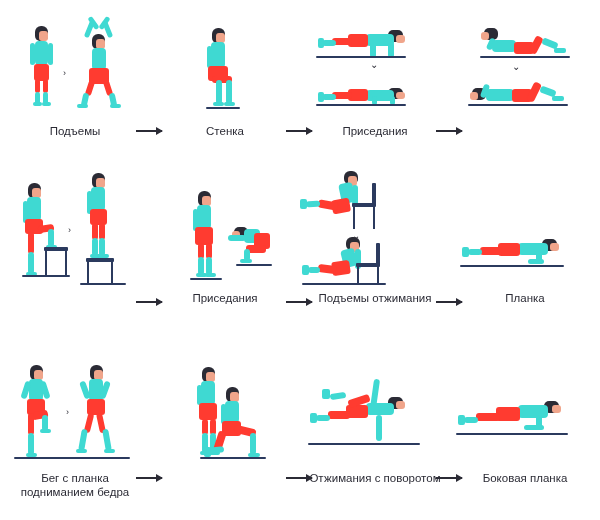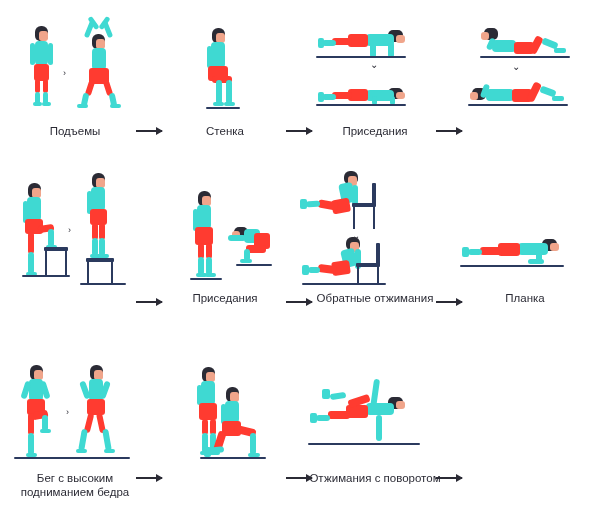--- a/index.html
+++ b/index.html
@@ -390,21 +390,21 @@
           <div class="leg" style="left:8px; top:28px; width:18px; height:8px; transform:rotate(8deg);"></div>
           <div class="shin" style="left:-2px; top:30px; width:12px; height:6px;"></div>
           <div class="shoe" style="left:-8px; top:28px; width:7px; height:10px;"></div>
           <div class="chair" style="left:46px; top:26px; width:24px; height:3px;"></div>
           <div class="chair" style="left:66px; top:6px; width:4px; height:22px;"></div>
           <div class="chair-leg" style="left:47px; top:28px; height:20px;"></div>
           <div class="chair-leg" style="left:67px; top:28px; height:20px;"></div>
           <div class="ground" style="left:-8px; top:46px; width:84px;"></div>
         </div>
       </div>
-      <div class="caption">Обратные отжимания</div>
+      <div class="caption">Подъемы отжимания</div>
     </div>
 
     <div class="arrow" style="left:436px; top:126px;"></div>
 
     <div class="cell">
       <div class="art">
         <div class="fig" style="left:16px; top:58px; width:110px; height:40px;">
           <div class="head" style="left:76px; top:6px; width:15px; height:12px; border-radius:5px;"></div>
           <div class="face" style="left:84px; top:10px; width:9px; height:8px;"></div>
           <div class="torso" style="left:52px; top:10px; width:30px; height:12px;"></div>
@@ -450,21 +450,21 @@
           <div class="shorts" style="left:9px; top:34px; width:18px; height:16px;"></div>
           <div class="leg" style="left:8px; top:48px; width:6px; height:20px; transform:rotate(14deg);"></div>
           <div class="shin" style="left:2px; top:64px; width:6px; height:22px; transform:rotate(10deg);"></div>
           <div class="shoe" style="left:-2px; top:84px; width:11px; height:4px;"></div>
           <div class="leg" style="left:20px; top:48px; width:6px; height:20px; transform:rotate(-12deg);"></div>
           <div class="shin" style="left:26px; top:64px; width:6px; height:22px; transform:rotate(-10deg);"></div>
           <div class="shoe" style="left:26px; top:84px; width:11px; height:4px;"></div>
         </div>
         <div class="ground" style="left:14px; top:102px; width:116px;"></div>
       </div>
-      <div class="caption">Бег с высоким подниманием бедра</div>
+      <div class="caption">Бег с планка подниманием бедра</div>
     </div>
 
     <div class="arrow" style="left:136px; top:122px;"></div>
 
     <div class="cell">
       <div class="art">
         <div class="fig" style="left:40px; top:12px; width:40px; height:94px;">
           <div class="head" style="left:12px; top:0;"></div>
           <div class="face" style="left:16px; top:5px;"></div>
           <div class="torso" style="left:11px; top:14px; width:14px; height:24px;"></div>
@@ -518,15 +518,32 @@
 
           <div class="limb" style="left:62px; top:42px; width:6px; height:26px;"></div>
           <div class="ground" style="left:-6px; top:70px; width:112px;"></div>
         </div>
       </div>
       <div class="caption">Отжимания с поворотом</div>
     </div>
 
     <div class="arrow" style="left:436px; top:122px;"></div>
 
+    <div class="cell">
+      <div class="art">
+        <div class="fig" style="left:10px; top:40px; width:120px; height:56px;">
+          <div class="head" style="left:84px; top:6px; width:15px; height:12px; border-radius:5px;"></div>
+          <div class="face" style="left:92px; top:10px; width:9px; height:8px;"></div>
+          <div class="torso" style="left:58px; top:10px; width:30px; height:13px;"></div>
+          <div class="shorts" style="left:36px; top:12px; width:24px; height:14px;"></div>
+          <div class="leg" style="left:16px; top:18px; width:24px; height:8px;"></div>
+          <div class="shin" style="left:4px; top:22px; width:14px; height:6px;"></div>
+          <div class="shoe" style="left:-2px; top:20px; width:7px; height:10px;"></div>
+          <div class="limb" style="left:76px; top:20px; width:6px; height:14px;"></div>
+          <div class="limb" style="left:64px; top:30px; width:20px; height:5px;"></div>
+          <div class="ground" style="left:-4px; top:38px; width:112px;"></div>
+        </div>
+      </div>
+      <div class="caption">Боковая планка</div>
+    </div>
   </div>
 
 </div>
 
 </body></html>

